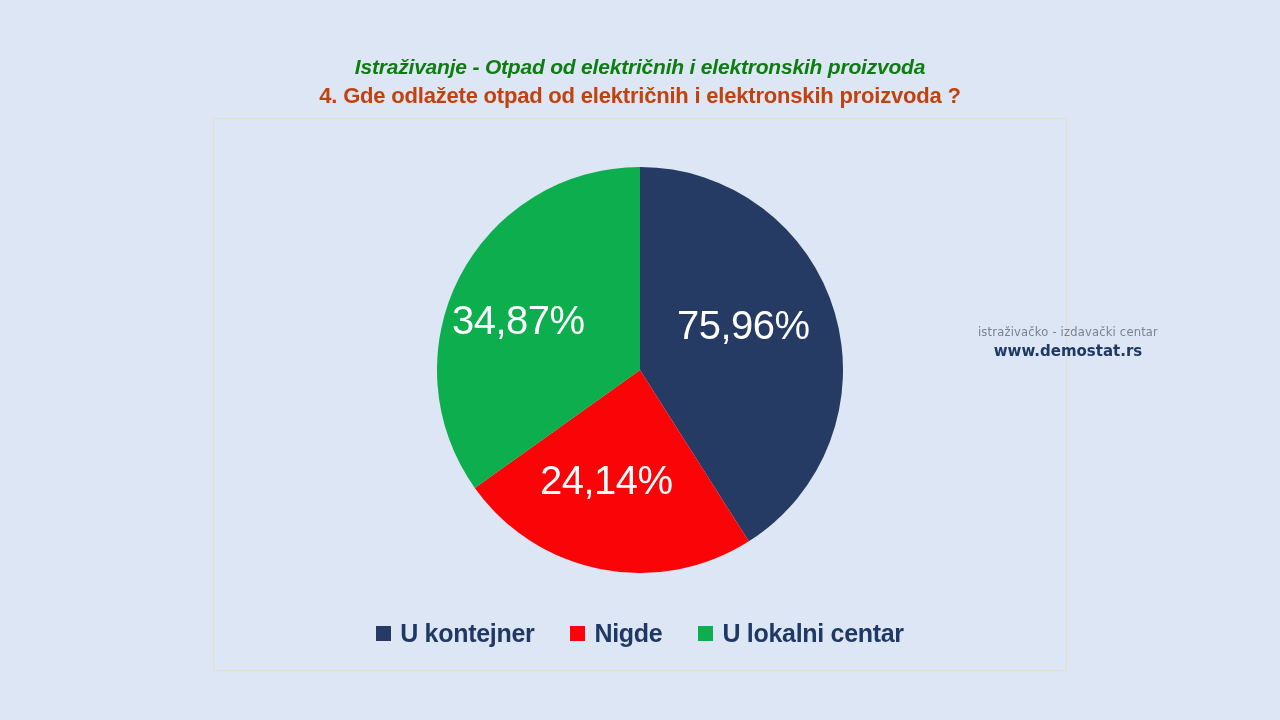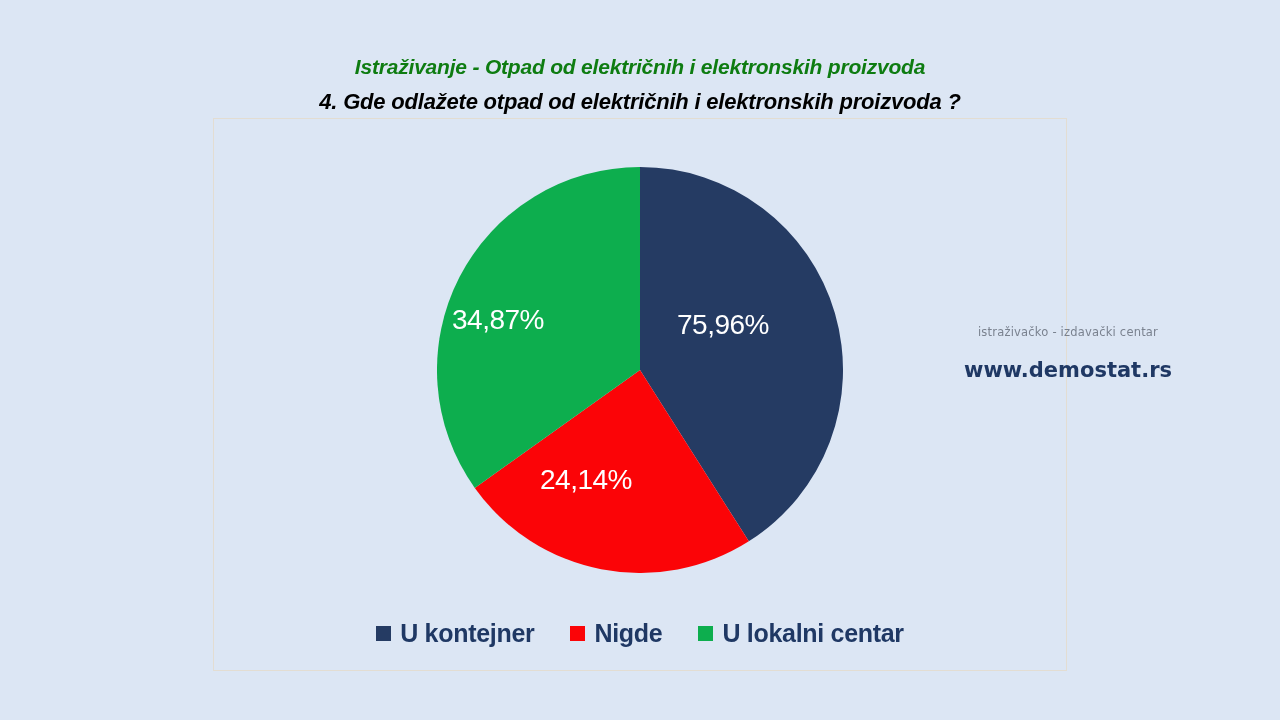--- a/index.html
+++ b/index.html
@@ -26,27 +26,26 @@
   .title-main {
     color: #0e7c11;
     font-size: 21px;
     font-weight: bold;
     font-style: italic;
     letter-spacing: -0.2px;
     line-height: 26px;
     white-space: nowrap;
   }
   .title-sub {
-    color: #000000;
+    color: #c2410c;
     font-size: 22px;
     font-weight: bold;
-    font-style: italic;
     letter-spacing: -0.2px;
     line-height: 28px;
-    margin-top: 8px;
+    margin-top: 2px;
     white-space: nowrap;
   }
 
   
   .chart-frame {
     position: absolute;
     left: 213px;
     top: 118px;
     width: 854px;
     height: 553px;
@@ -63,21 +62,21 @@
     height: 406px;
   }
   .pie-svg {
     display: block;
     width: 406px;
     height: 406px;
   }
   .slice-label {
     position: absolute;
     color: #ffffff;
-    font-size: 28px;
+    font-size: 40px;
     font-weight: 400;
     line-height: 40px;
     white-space: nowrap;
     letter-spacing: -0.5px;
   }
   .lbl-navy  { left: 240px; top: 138px; }
   .lbl-green { left:  15px; top: 133px; }
   .lbl-red   { left: 103px; top: 293px; text-align: center; }
 
   
@@ -132,23 +131,22 @@
   .brand-tagline {
     font-family: "DejaVu Sans", sans-serif;
     font-size: 11.5px;
     color: #7a828f;
     letter-spacing: 0.2px;
     line-height: 15px;
     margin-top: 9px;
     white-space: nowrap;
   }
   .brand-url {
-    margin-top: 19px;
     font-family: "DejaVu Sans", sans-serif;
-    font-size: 21px;
+    font-size: 15px;
     font-weight: bold;
     color: #1f3864;
     line-height: 22px;
     white-space: nowrap;
   }
 </style>
 </head>
 <body>
 
 <div class="titles">

